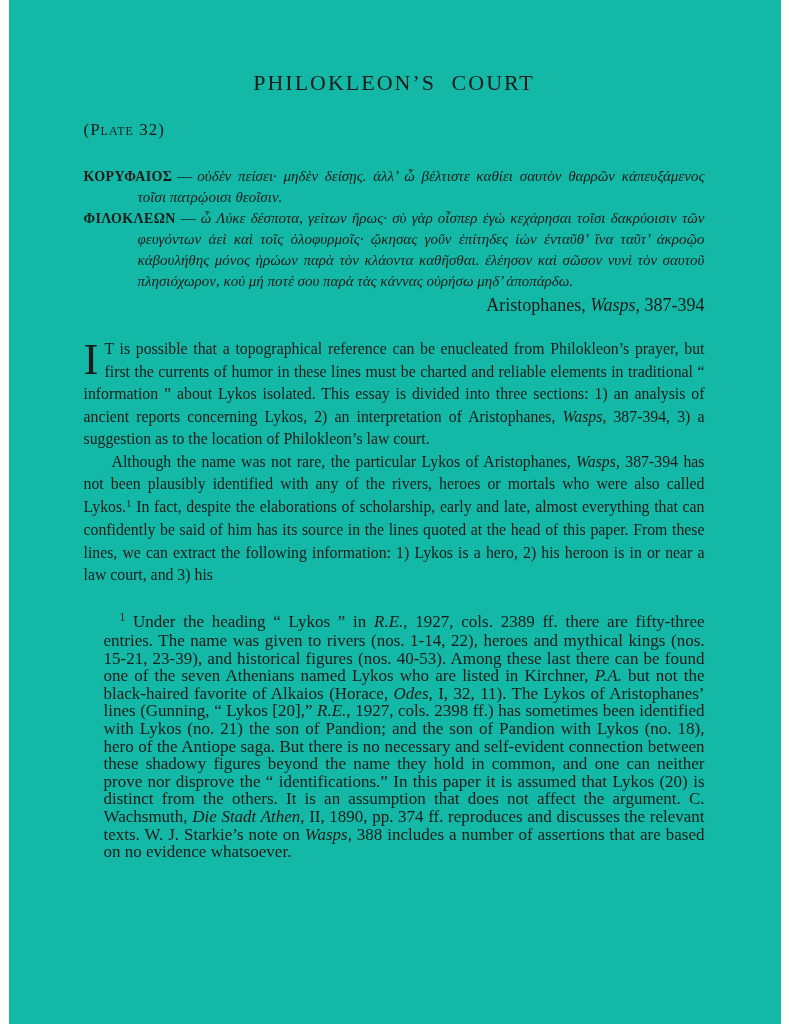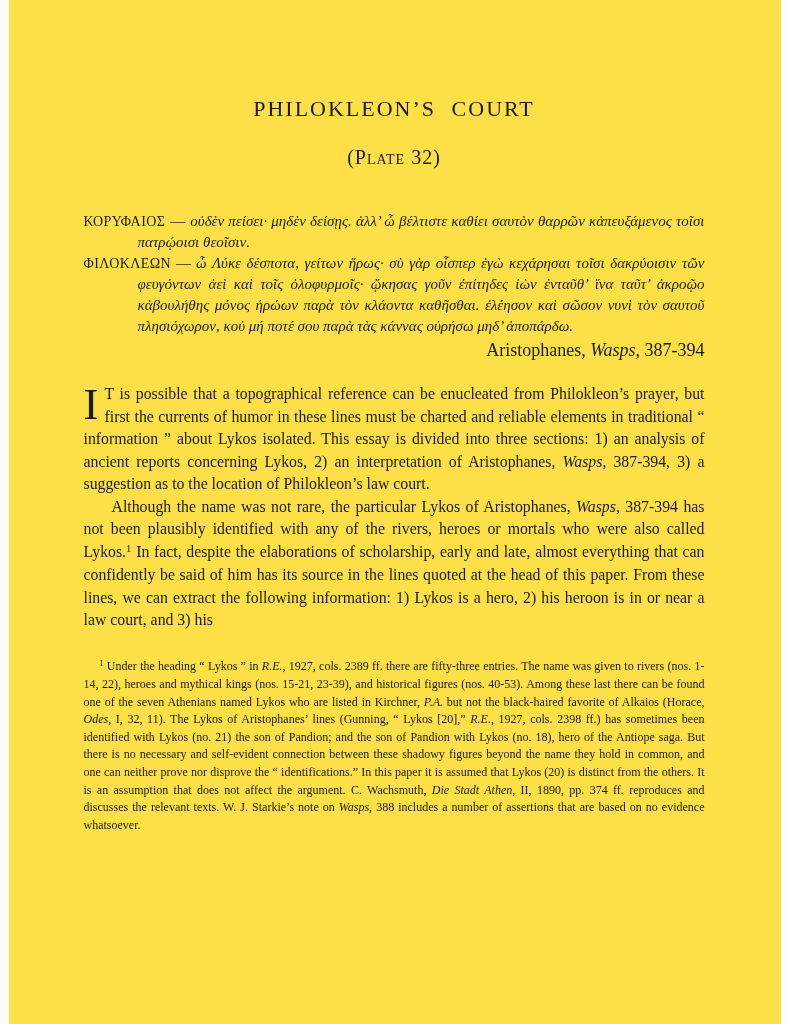--- a/index.html
+++ b/index.html
@@ -2,44 +2,43 @@
 <html><head>
 <meta charset="utf-8">
 <title>Philokleon's Court</title>
 <style>
   * { margin: 0; padding: 0; box-sizing: border-box; }
   html, body { background: #fdfdfb; }
   .page {
     width: 772px;
     height: 1024px;
     margin: 0 auto;
-    padding: 96px 76px 40px 75px;
-    background: #fde047;
+    padding: 70px 76px 40px 75px;
+    background: #14b8a6;
     color: #1b1b19;
     font-family: "Liberation Serif", "DejaVu Serif", serif;
     overflow: hidden;
   }
   .title {
     text-align: center;
     font-size: 22px;
     font-weight: 400;
     letter-spacing: 2px;
     word-spacing: 8px;
     margin-bottom: 24px;
   }
   .plate {
-    text-align: center;
     font-variant: small-caps;
-    font-size: 20px;
+    font-size: 17px;
     letter-spacing: 1px;
-    margin-bottom: 42px;
+    margin-bottom: 26px;
   }
   .quote { font-size: 15px; line-height: 21px; }
   .speech { padding-left: 54px; text-indent: -54px; text-align: justify; }
-  .speaker { font-weight: 400; font-size: 14px; letter-spacing: 0.4px; }
+  .speaker { font-weight: 700; font-size: 14px; letter-spacing: 0.4px; }
   .dash { margin: 0 5px; }
   .greek { font-style: italic; }
   .attribution { text-align: right; margin-top: 3px; font-size: 18px; }
   .body-para { font-size: 15.8px; line-height: 22.5px; text-align: justify; }
   .intro { margin-top: 22px; }
   .dropcap {
     float: left;
     font-size: 45px;
     line-height: 37px;
     padding: 3px 6px 0 0;
@@ -47,24 +46,25 @@
   .indent { text-indent: 28px; }
   .section-heading {
     text-align: center;
     font-size: 15px;
     font-weight: 400;
     letter-spacing: 2.5px;
     margin: 26px 0 18px;
   }
   .footnote {
     margin-top: 26px;
-    font-size: 12px;
+    font-size: 17px;
     line-height: 17.6px;
     text-align: justify;
     text-indent: 16px;
+    margin-left: 20px;
   }
   .it { font-style: italic; }
   .sup { font-size: 0.68em; position: relative; top: -0.45em; }
 </style>
 </head>
 <body>
 
 <div class="page">
 
   <h1 class="title">PHILOKLEON’S COURT</h1>

